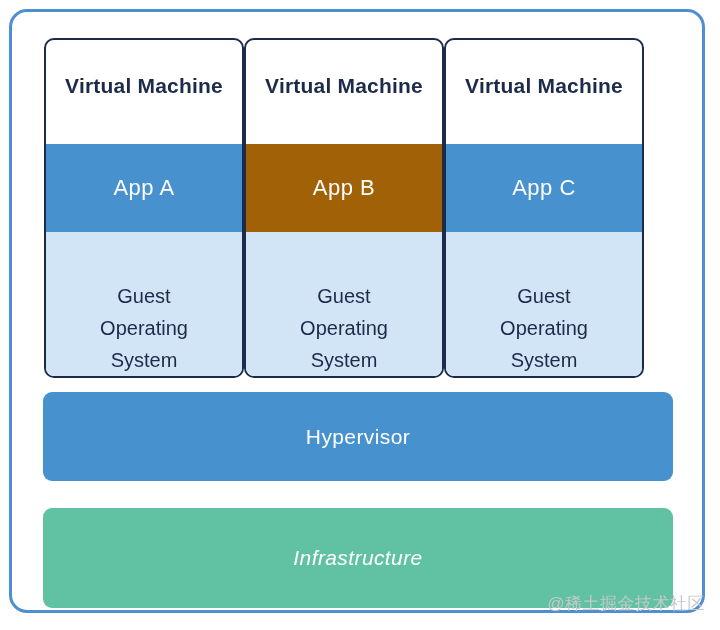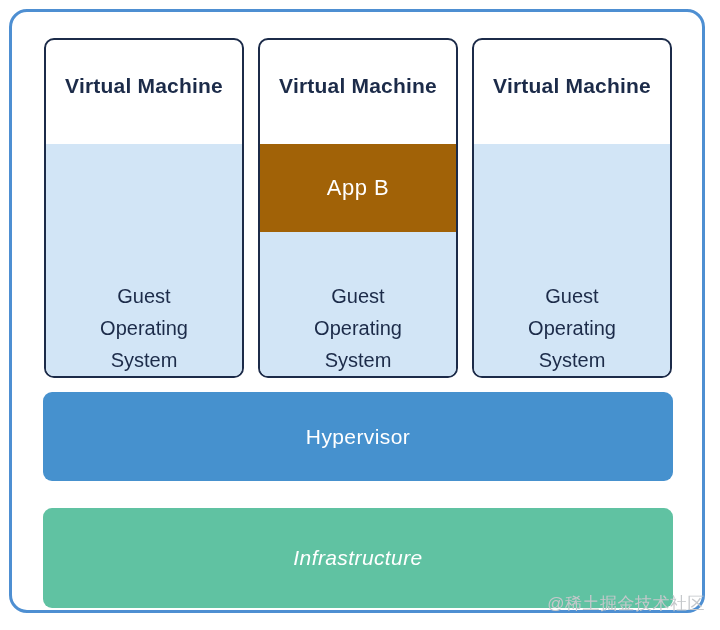--- a/index.html
+++ b/index.html
@@ -24,21 +24,20 @@
     border: 3px solid #4e8fd2;
     border-radius: 18px;
     background: #ffffff;
   }
   .vm-row {
     position: absolute;
     left: 44px;
     top: 38px;
     width: 628px;
     display: flex;
-    gap: 14px;
   }
   .vm-box {
     width: 200px;
     height: 340px;
     box-sizing: border-box;
     border: 2.5px solid #1c2b49;
     border-radius: 10px;
     background: #ffffff;
     overflow: hidden;
     display: flex;
@@ -115,37 +114,43 @@
 </style>
 </head>
 <body>
 
 <div class="frame"></div>
 
 <div class="vm-row">
 
   <div class="vm-box">
     <div class="vm-title">Virtual Machine</div>
+    <div class="vm-app" style="background-color: rgb(70, 145, 206);">
+      <span>App A</span>
+    </div>
     <div class="vm-guest" style="background-color: rgb(210, 229, 246);">
       <span class="wrap">Guest Operating System</span>
     </div>
   </div>
 
   <div class="vm-box">
     <div class="vm-title">Virtual Machine</div>
     <div class="vm-app" style="background-color: #a16207;">
       <span>App B</span>
     </div>
     <div class="vm-guest" style="background-color: rgb(210, 229, 246);">
       <span class="wrap">Guest Operating System</span>
     </div>
   </div>
 
   <div class="vm-box">
     <div class="vm-title">Virtual Machine</div>
+    <div class="vm-app" style="background-color: rgb(70, 145, 206);">
+      <span>App C</span>
+    </div>
     <div class="vm-guest" style="background-color: rgb(210, 229, 246);">
       <span class="wrap">Guest Operating System</span>
     </div>
   </div>
 
 </div>
 
 <div class="bar hypervisor" style="background-color: rgb(70, 145, 206);">
   <span>Hypervisor</span>
 </div>

